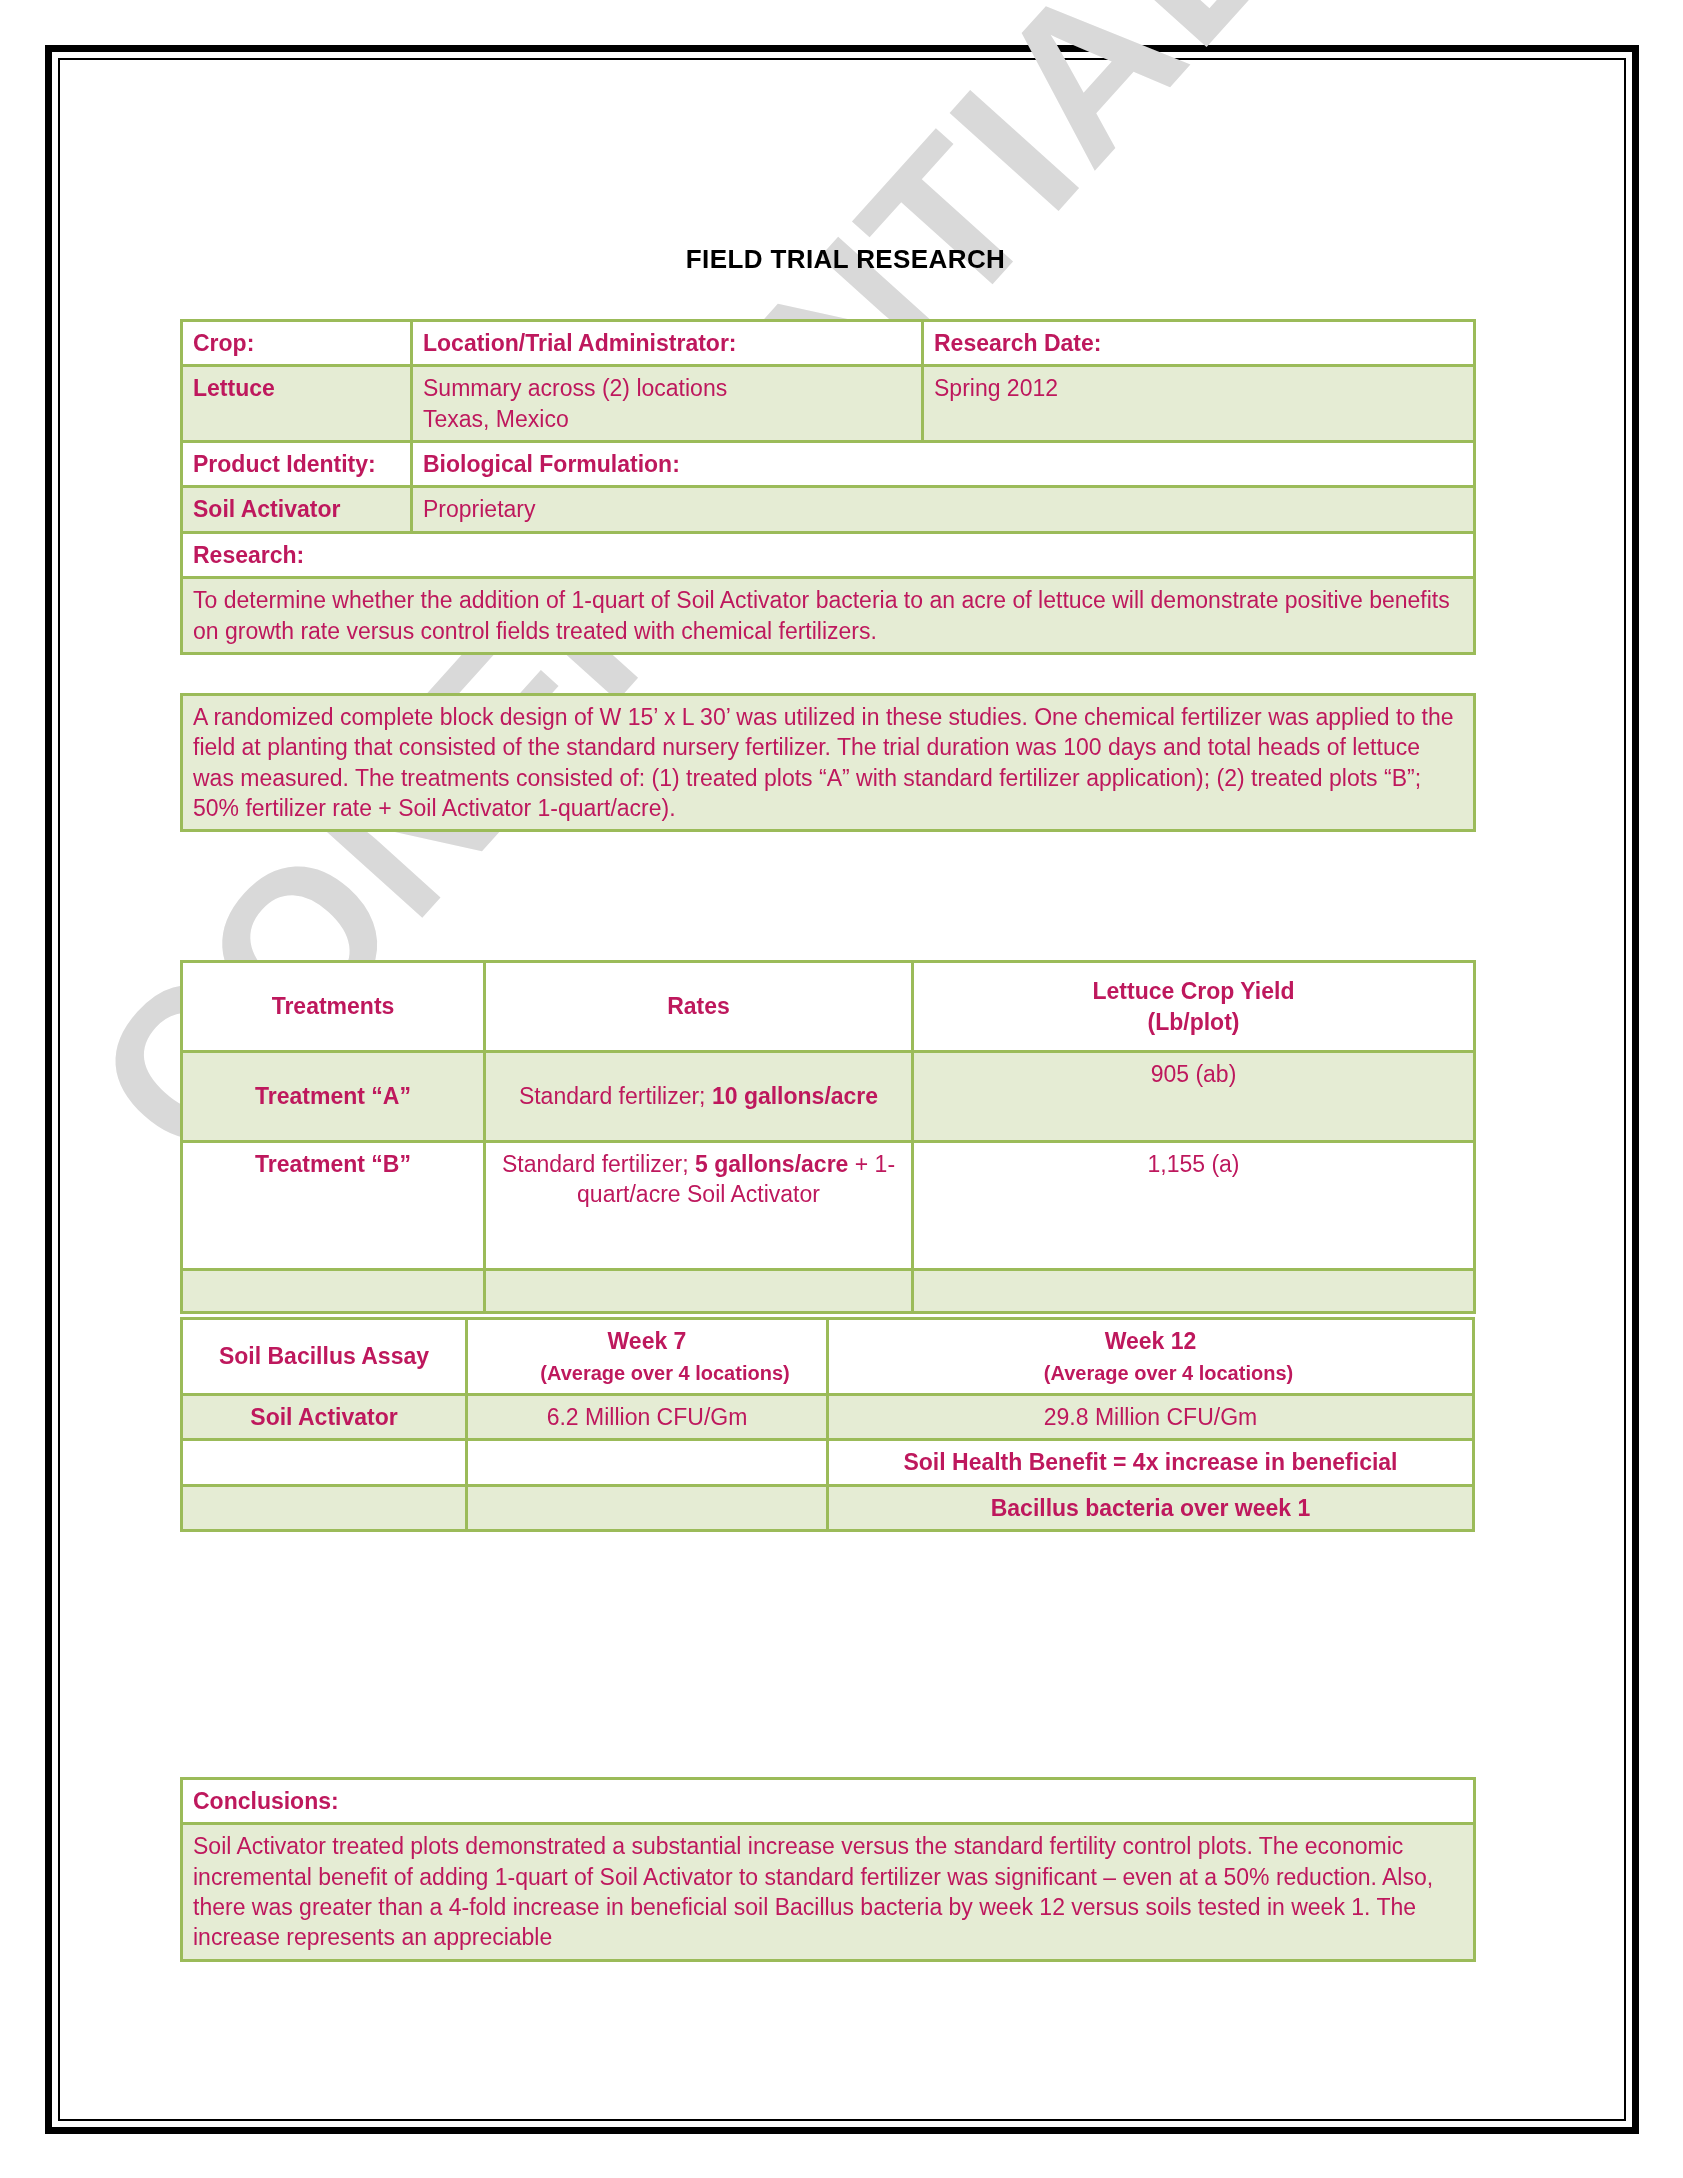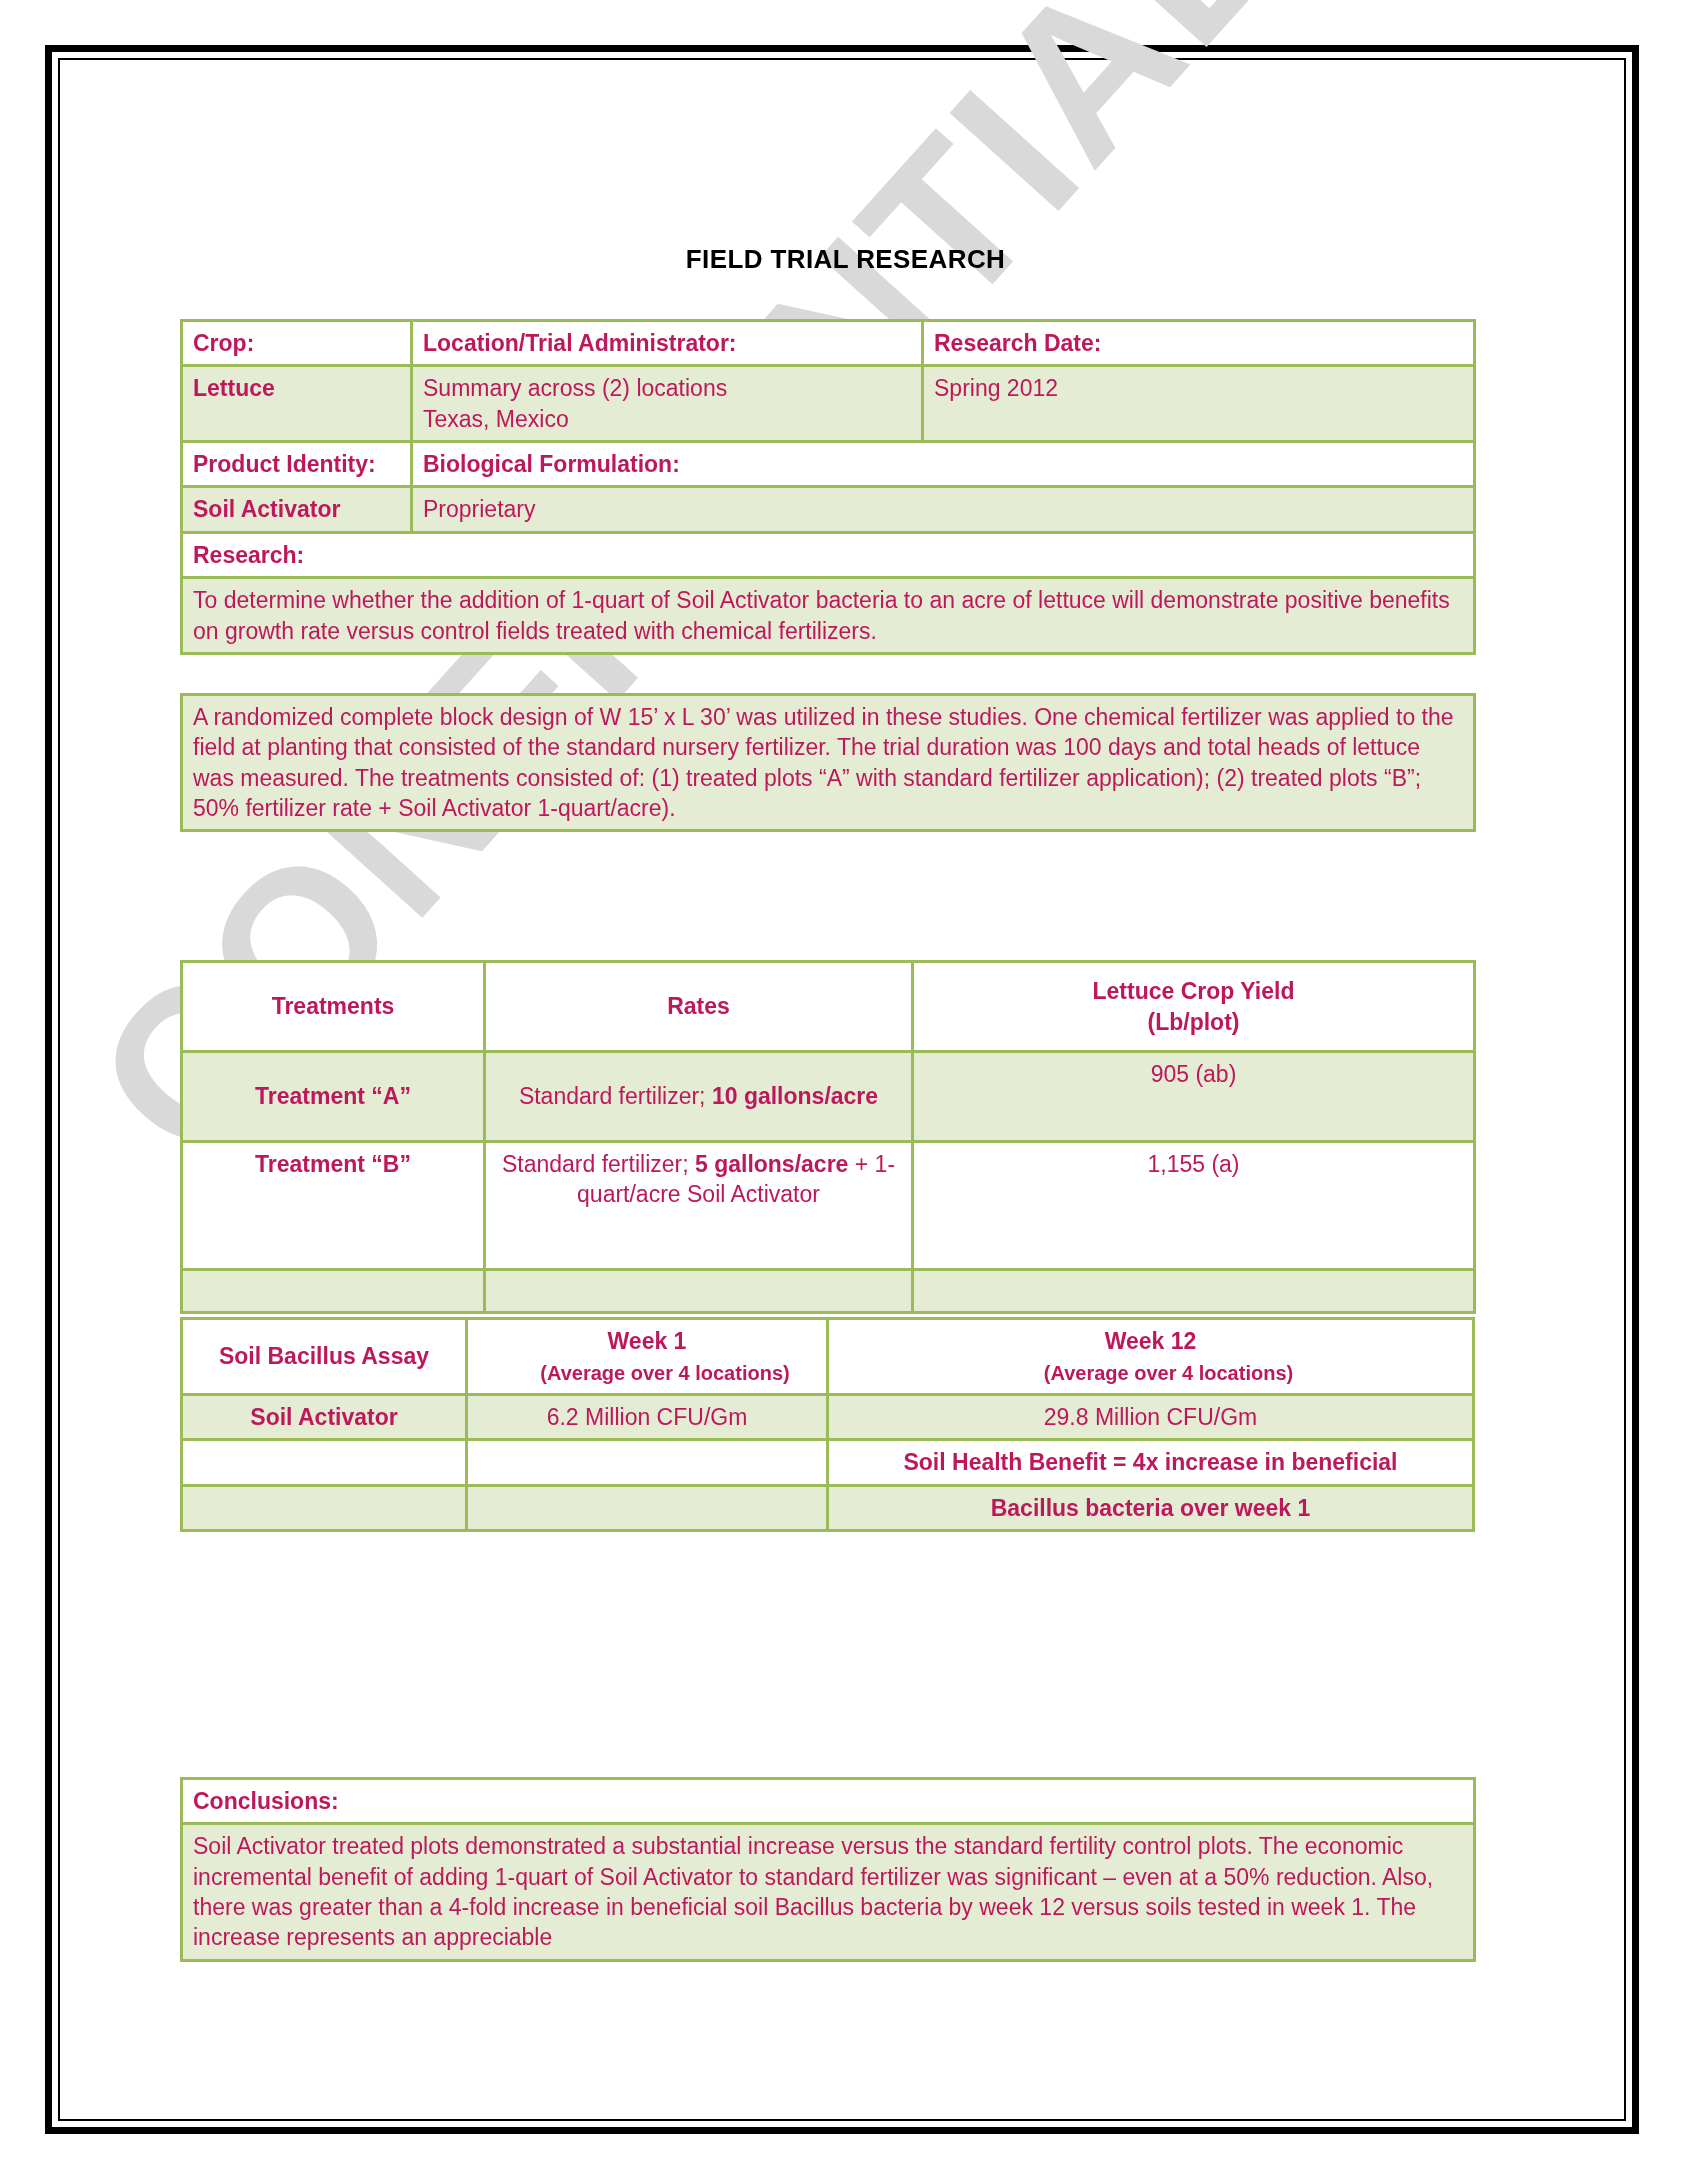--- a/index.html
+++ b/index.html
@@ -218,21 +218,21 @@
   <table class="tbl" id="tbl-assay">
     <colgroup>
       <col style="width:285px">
         <col style="width:361px">
         <col style="width:646px">
     </colgroup>
     <tbody>
       <tr>
         <td class="c b" style="height:61px">Soil Bacillus Assay</td>
         <td class="c b">
-          <span>Week 1</span><br>
+          <span>Week 7</span><br>
           <span class="sml">(Average over 4 locations)</span>
         </td>
         <td class="c b">
           <span>Week 12</span><br>
           <span class="sml">(Average over 4 locations)</span>
         </td>
       </tr>
       <tr>
         <td class="shade c b">Soil Activator</td>
         <td class="shade c">6.2 Million CFU/Gm</td>

